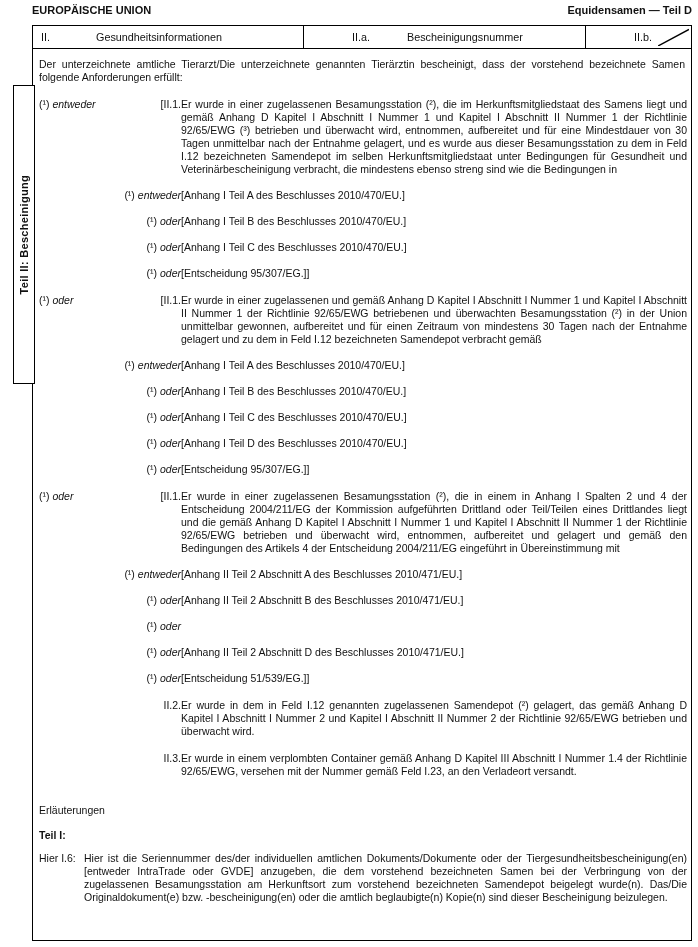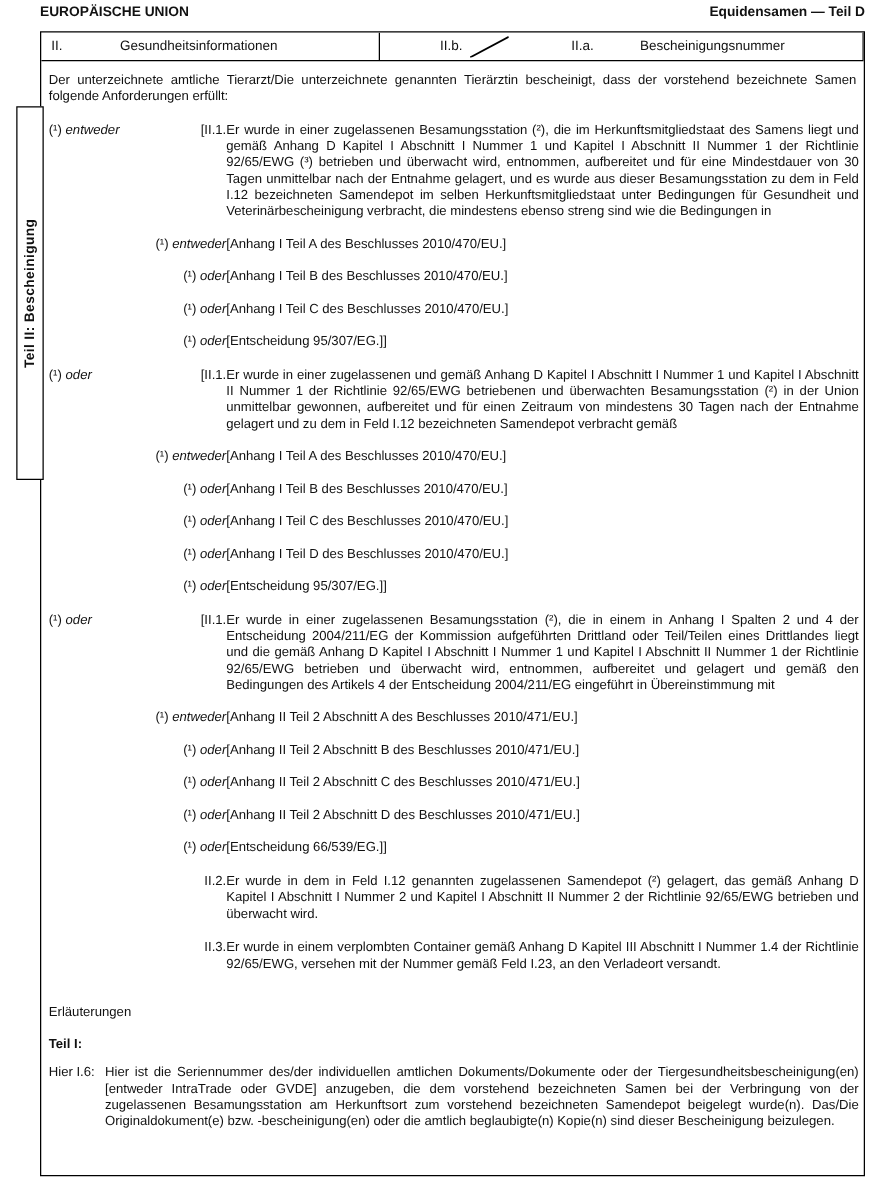--- a/index.html
+++ b/index.html
@@ -79,32 +79,32 @@
     <span>Teil II: Bescheinigung</span>
   </div>
 
   <div class="main-box">
 
     <div class="hdr-row">
       <div class="hdr-cell hdr-c1">
         <span class="hdr-code">II.</span>
         <span>Gesundheitsinformationen</span>
       </div>
+      <div class="hdr-cell hdr-c2">
+        <span class="hdr-code">II.a.</span>
+        <span>Bescheinigungsnummer</span>
+      </div>
       <div class="hdr-cell hdr-c3">
         <span>II.b.</span>
         <span class="diag-wrap">
           <svg viewBox="0 0 100 100" preserveAspectRatio="none">
               <line x1="0" y1="100" x2="100" y2="8" stroke="#000" stroke-width="1.4" vector-effect="non-scaling-stroke"></line>
             </svg>
         </span>
       </div>
-      <div class="hdr-cell hdr-c2">
-        <span class="hdr-code">II.a.</span>
-        <span>Bescheinigungsnummer</span>
-      </div>
     </div>
 
     <div class="intro">Der unterzeichnete amtliche Tierarzt/Die unterzeichnete genannten Tierärztin bescheinigt, dass der vorstehend bezeichnete Samen folgende Anforderungen erfüllt:</div>
 
     <div class="row sec-row">
       <div class="c-marker"><span class="fn">(¹)</span> <span class="word">entweder</span></div>
       <div class="c-label">[II.1.</div>
       <div class="c-text">Er wurde in einer zugelassenen Besamungsstation (²), die im Herkunftsmitgliedstaat des Samens liegt und gemäß Anhang D Kapitel I Abschnitt I Nummer 1 und Kapitel I Abschnitt II Nummer 1 der Richtlinie 92/65/EWG (³) betrieben und überwacht wird, entnommen, aufbereitet und für eine Mindestdauer von 30 Tagen unmittelbar nach der Entnahme gelagert, und es wurde aus dieser Besamungsstation zu dem in Feld I.12 bezeichneten Samendepot im selben Herkunftsmitgliedstaat unter Bedingungen für Gesundheit und Veterinärbescheinigung verbracht, die mindestens ebenso streng sind wie die Bedingungen in</div>
     </div>
     <div class="row opt-row">
@@ -170,31 +170,30 @@
       <div class="c-text">[Anhang II Teil 2 Abschnitt A des Beschlusses 2010/471/EU.]</div>
     </div>
     <div class="row opt-row">
       <div class="c-marker"></div>
       <div class="c-label"><span class="fn">(¹)</span> <span class="word">oder</span></div>
       <div class="c-text">[Anhang II Teil 2 Abschnitt B des Beschlusses 2010/471/EU.]</div>
     </div>
     <div class="row opt-row">
       <div class="c-marker"></div>
       <div class="c-label"><span class="fn">(¹)</span> <span class="word">oder</span></div>
-      <div class="c-text">[Anhang II Teil 2 Abschnitt C des Beschlusses 2010/471/EU.]</div>
     </div>
     <div class="row opt-row">
       <div class="c-marker"></div>
       <div class="c-label"><span class="fn">(¹)</span> <span class="word">oder</span></div>
       <div class="c-text">[Anhang II Teil 2 Abschnitt D des Beschlusses 2010/471/EU.]</div>
     </div>
     <div class="row opt-row">
       <div class="c-marker"></div>
       <div class="c-label"><span class="fn">(¹)</span> <span class="word">oder</span></div>
-      <div class="c-text">[Entscheidung 66/539/EG.]]</div>
+      <div class="c-text">[Entscheidung 51/539/EG.]]</div>
     </div>
 
     <div class="row sec-row">
       <div class="c-marker"></div>
       <div class="c-label">II.2.</div>
       <div class="c-text">Er wurde in dem in Feld I.12 genannten zugelassenen Samendepot (²) gelagert, das gemäß Anhang D Kapitel I Abschnitt I Nummer 2 und Kapitel I Abschnitt II Nummer 2 der Richtlinie 92/65/EWG betrieben und überwacht wird.</div>
     </div>
 
     <div class="row sec-row">
       <div class="c-marker"></div>

